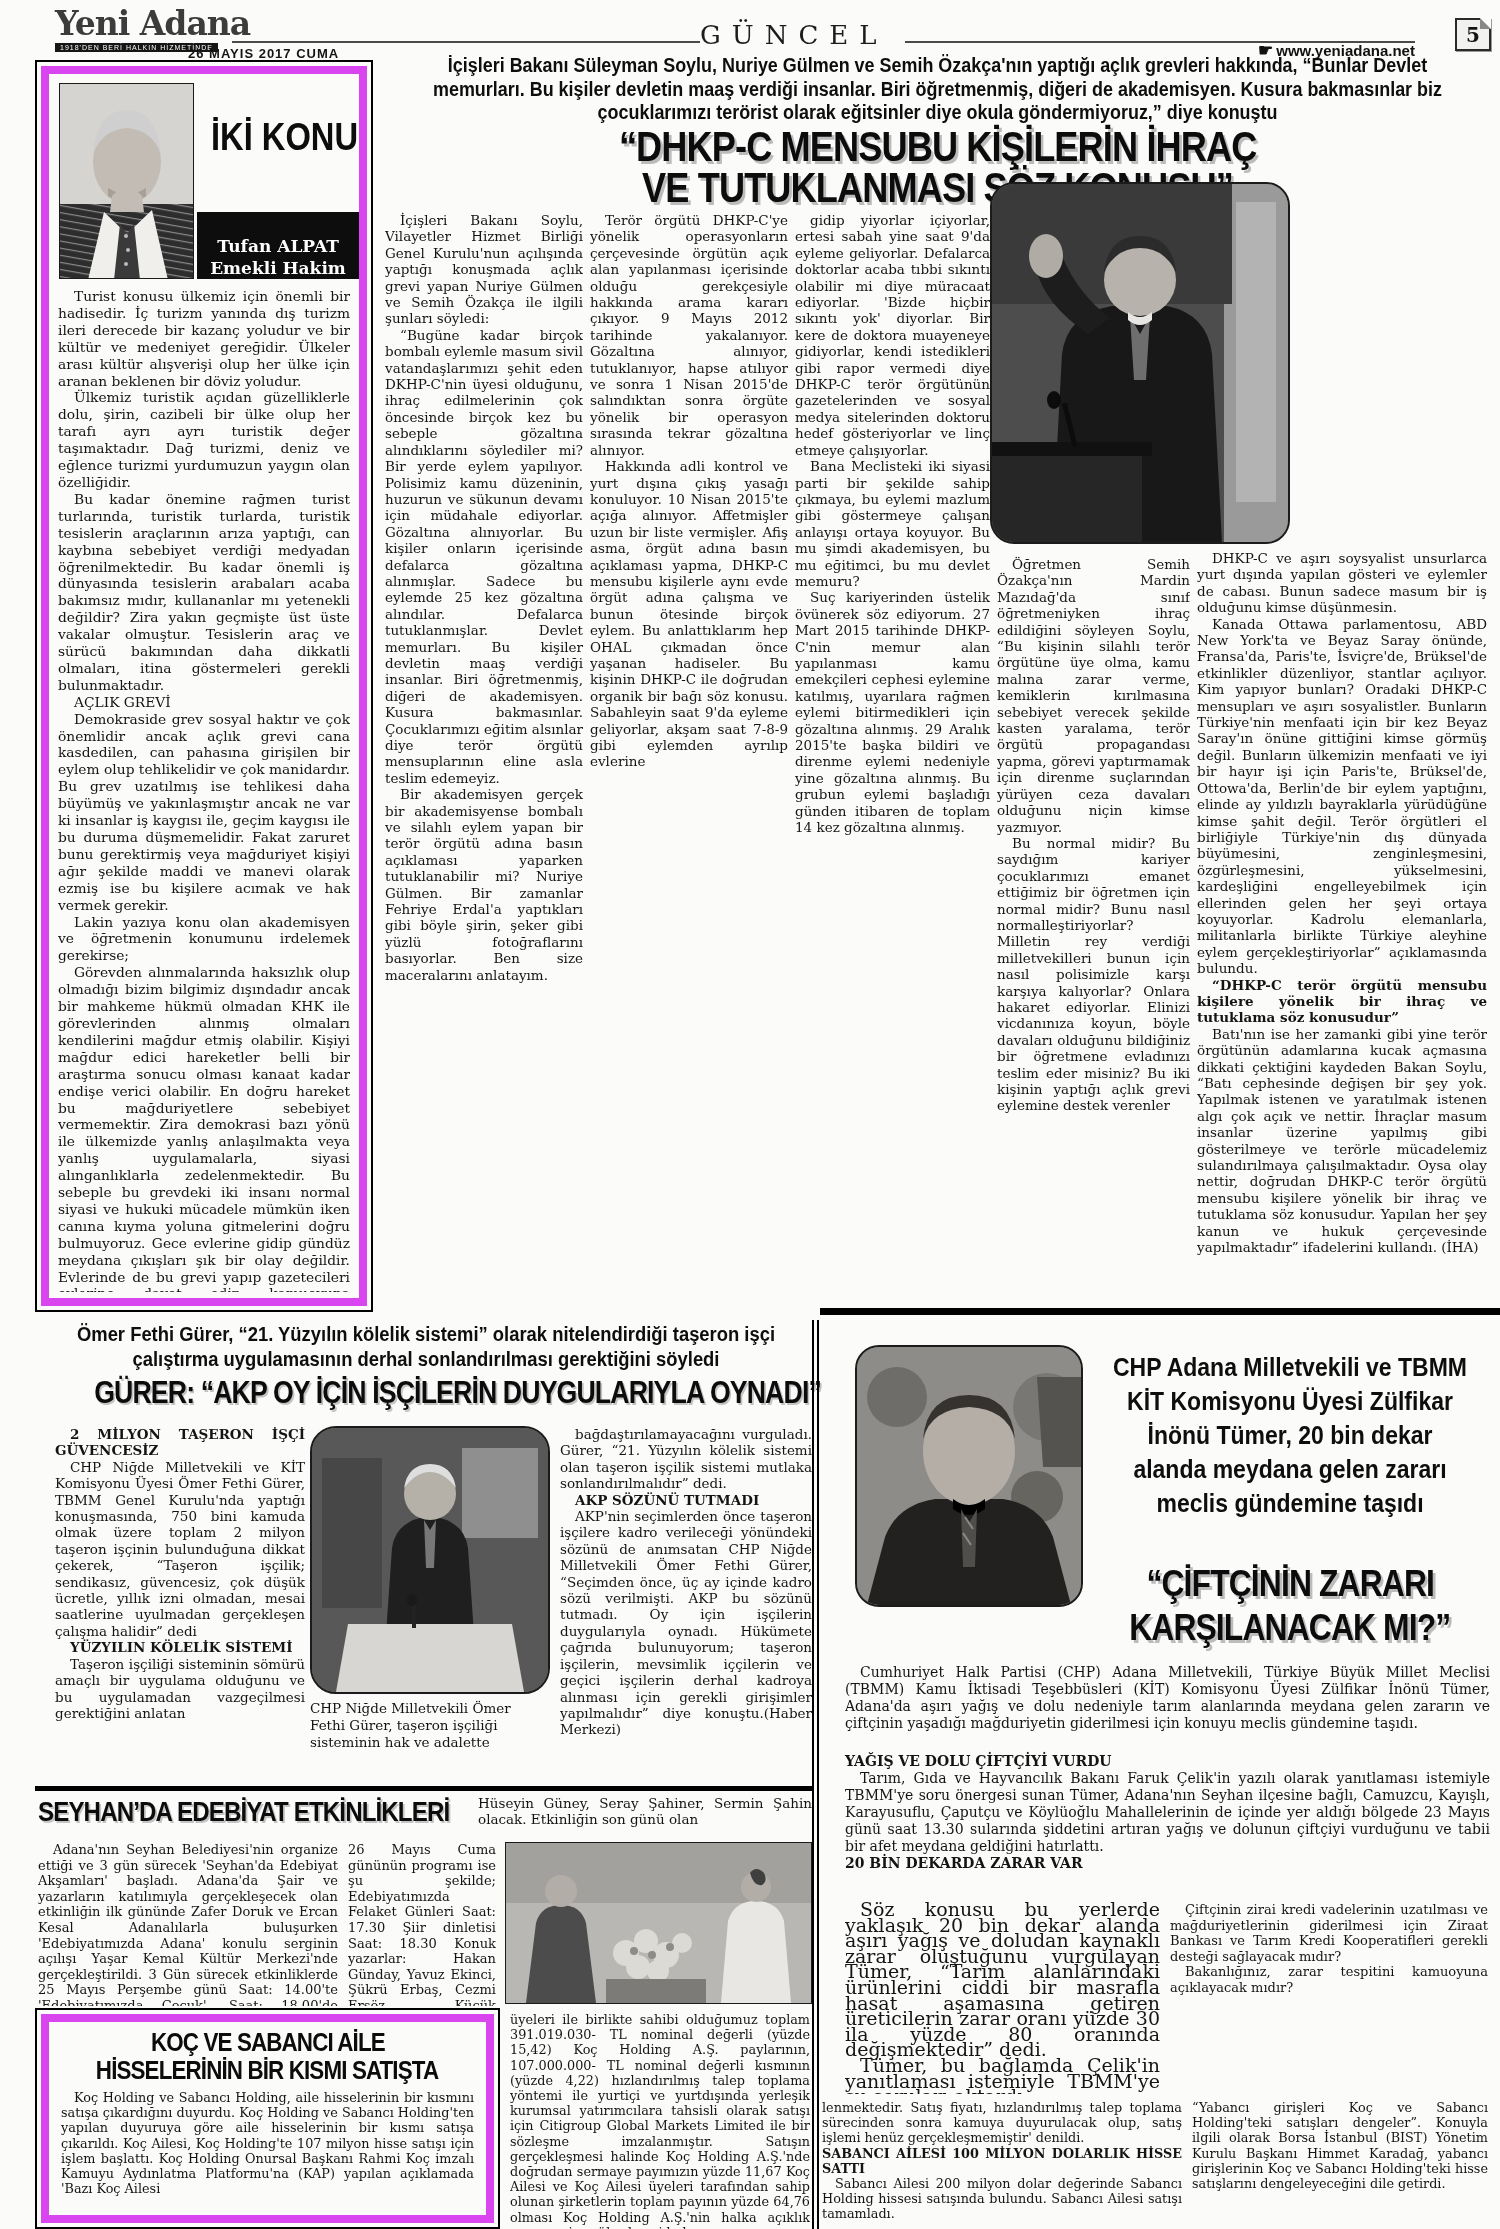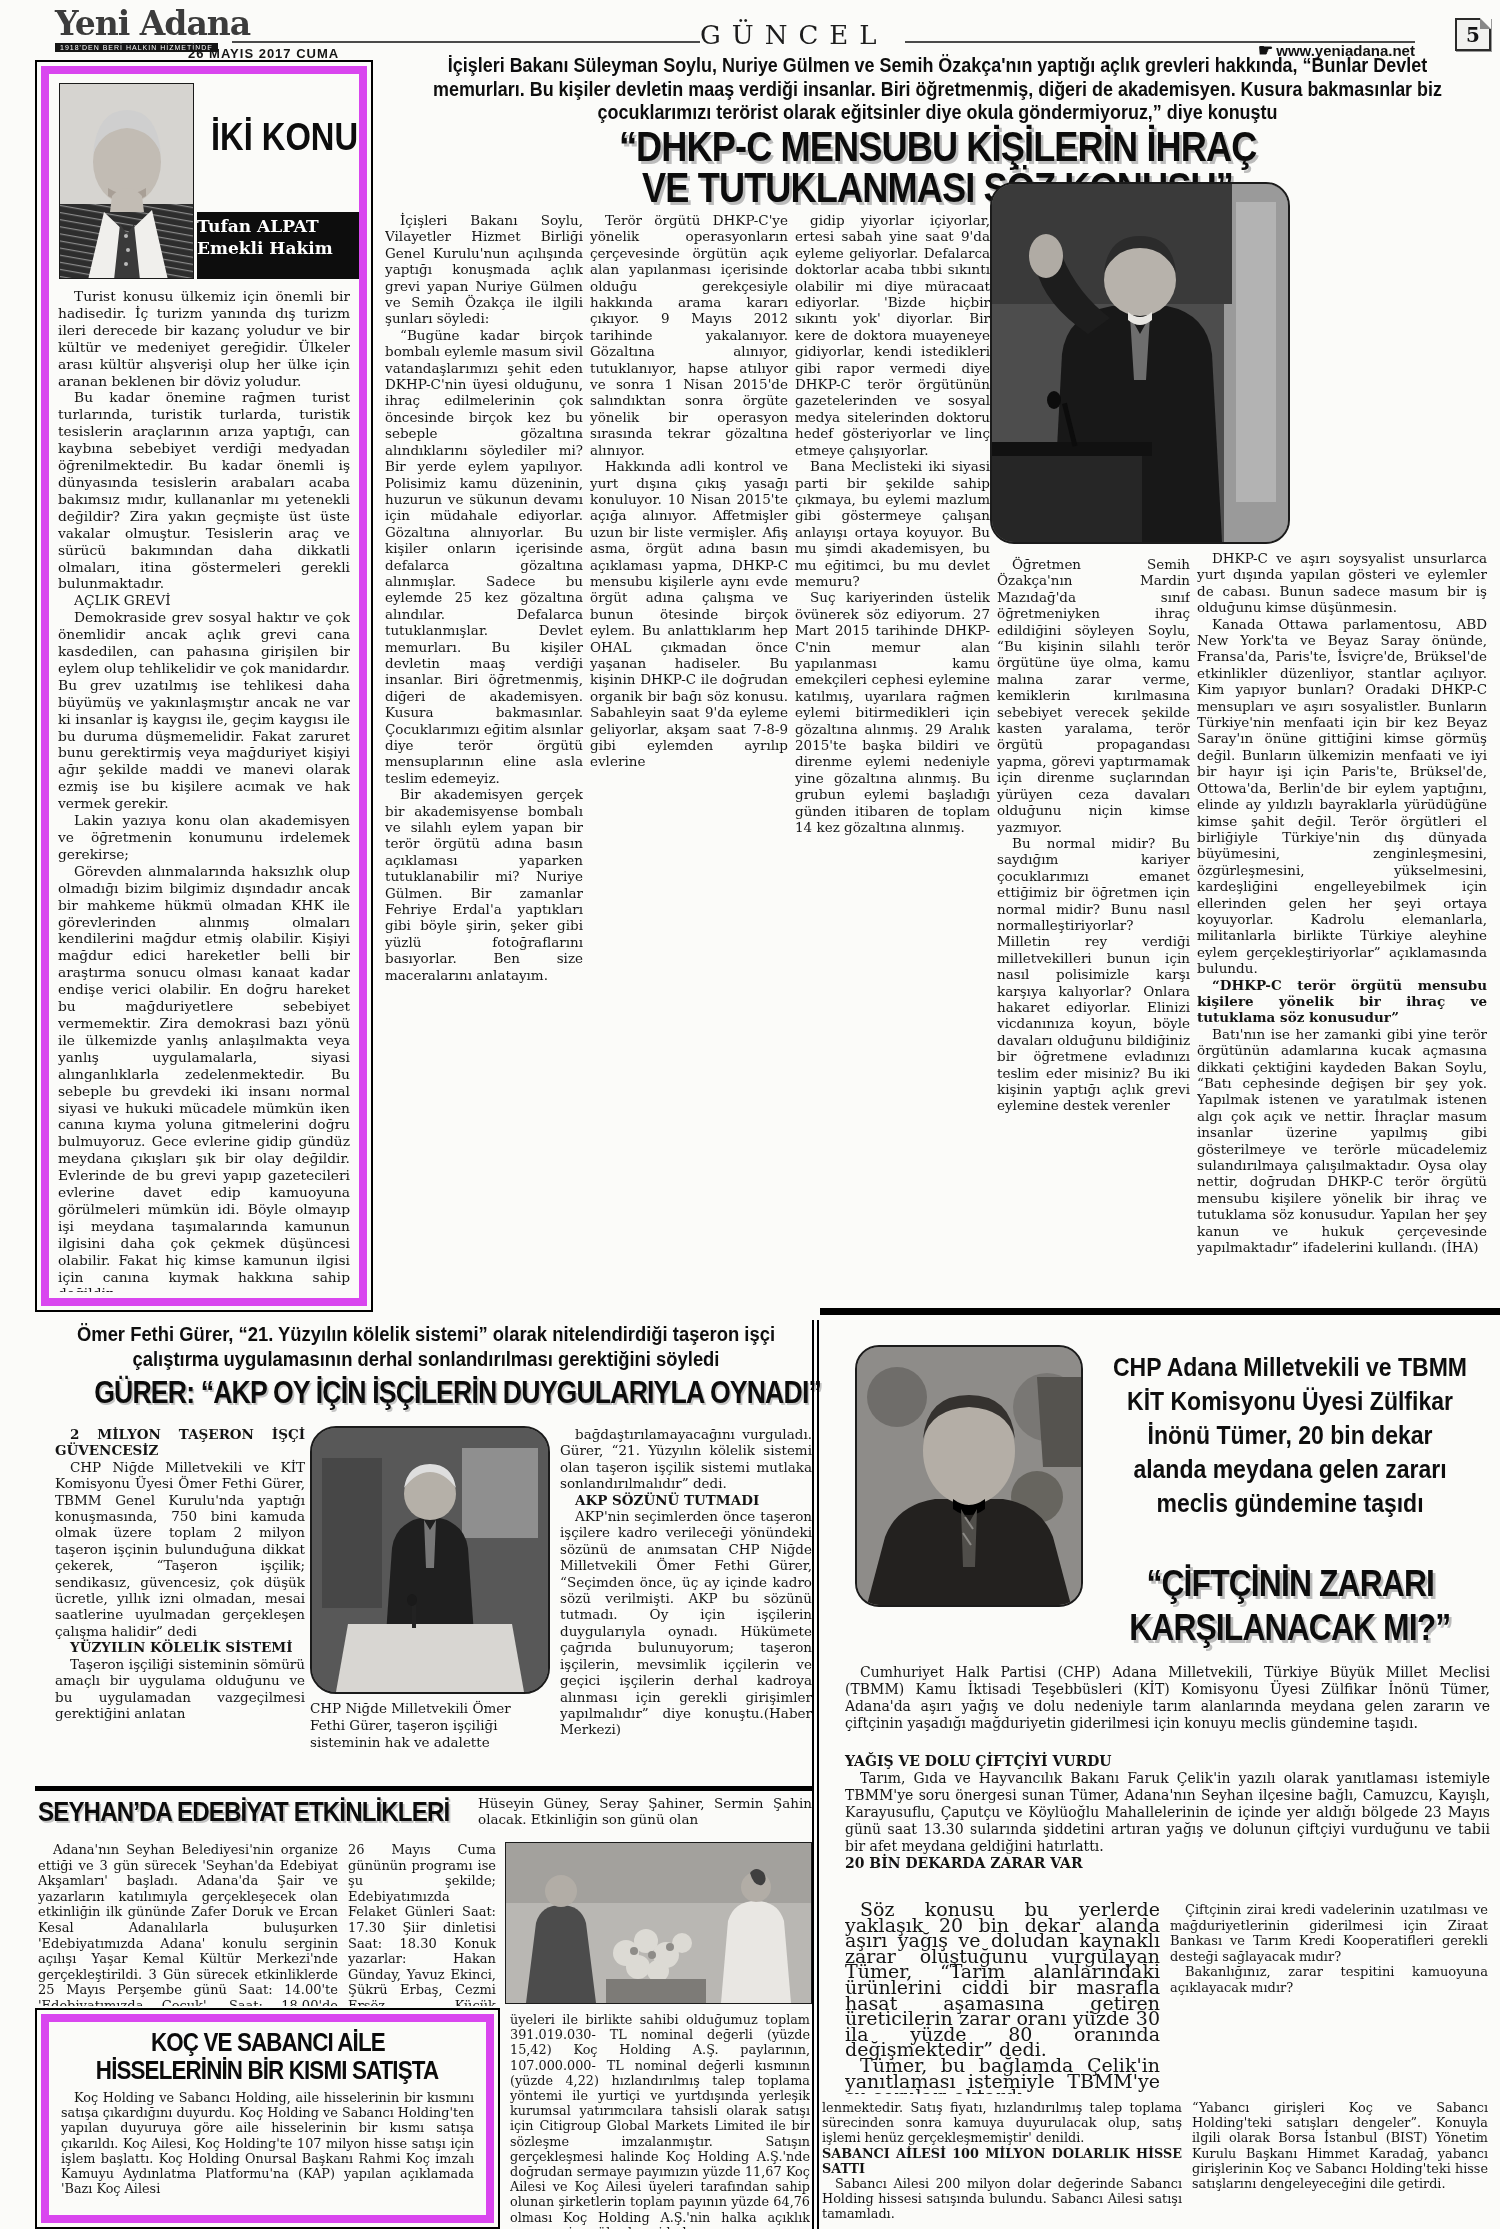--- a/index.html
+++ b/index.html
@@ -29,21 +29,21 @@
 
   
   .bodytext{font-size:13.5px;line-height:16.4px;text-align:justify}
   .bodytext p{text-indent:15px}
   .bodytext .bsub{font-weight:bold;text-indent:15px}
   .bodytext .bold-pull{font-weight:bold}
 
   .ik-body{font-size:13.8px;line-height:16.9px;text-align:justify}
   .ik-body p{text-indent:16px}
   .ik-title{font-family:"Liberation Sans",sans-serif;font-weight:900;font-size:38px;letter-spacing:0px;color:#0d0d0d}
-  .ik-band{background:#0d0d0d;color:#fff;font-weight:bold;font-size:17px;line-height:22px;padding-top:3px}
+  .ik-band{background:#0d0d0d;color:#fff;text-align:center;font-weight:bold;font-size:17px;line-height:22px;padding-top:23px}
 
   .kicker{font-family:"Liberation Sans",sans-serif;font-weight:bold;color:#0e0e0e}
   .headline{font-family:"Liberation Sans",sans-serif;font-weight:900;color:#0c0c0c;text-shadow:3px 3px 0 #bcbcbc;letter-spacing:-1px}
 
   .photo-frame{border:2px solid #1b1b1b;overflow:hidden;background:#777}
   .rounded{border-radius:24px}
   .caption{font-size:13.5px;line-height:17px}
 
   .smalltext{font-size:12.8px;line-height:15.2px;text-align:justify}
   .smalltext p{text-indent:13px}
@@ -93,20 +93,21 @@
       </div>
       <div class="abs center" style="left:150px;top:42px;width:168px">
         <span class="ik-title cond">İKİ KONU</span>
       </div>
       <div class="abs ik-band" style="left:148px;top:138px;right:0;height:67px">
         <div>Tufan ALPAT</div>
         <div>Emekli Hakim</div>
       </div>
       <div class="abs ik-body hidden-overflow" style="left:9px;top:214px;right:9px;bottom:6px">
         <p>Turist konusu ülkemiz için önemli bir hadisedir. İç turizm yanında dış turizm ileri derecede bir kazanç yoludur ve bir kültür ve medeniyet gereğidir. Ülkeler arası kültür alışverişi olup her ülke için aranan beklenen bir döviz yoludur.</p>
+        <p>Ülkemiz turistik açıdan güzelliklerle dolu, şirin, cazibeli bir ülke olup her tarafı ayrı ayrı turistik değer taşımaktadır. Dağ turizmi, deniz ve eğlence turizmi yurdumuzun yaygın olan özelliğidir.</p>
         <p>Bu kadar önemine rağmen turist turlarında, turistik turlarda, turistik tesislerin araçlarının arıza yaptığı, can kaybına sebebiyet verdiği medyadan öğrenilmektedir. Bu kadar önemli iş dünyasında tesislerin arabaları acaba bakımsız mıdır, kullananlar mı yetenekli değildir? Zira yakın geçmişte üst üste vakalar olmuştur. Tesislerin araç ve sürücü bakımından daha dikkatli olmaları, itina göstermeleri gerekli bulunmaktadır.</p>
         <p class="bsub" style="font-family:'DejaVu Serif',serif">AÇLIK GREVİ</p>
         <p>Demokraside grev sosyal haktır ve çok önemlidir ancak açlık grevi cana kasdedilen, can pahasına girişilen bir eylem olup tehlikelidir ve çok manidardır. Bu grev uzatılmış ise tehlikesi daha büyümüş ve yakınlaşmıştır ancak ne var ki insanlar iş kaygısı ile, geçim kaygısı ile bu duruma düşmemelidir. Fakat zaruret bunu gerektirmiş veya mağduriyet kişiyi ağır şekilde maddi ve manevi olarak ezmiş ise bu kişilere acımak ve hak vermek gerekir.</p>
         <p>Lakin yazıya konu olan akademisyen ve öğretmenin konumunu irdelemek gerekirse;</p>
         <p>Görevden alınmalarında haksızlık olup olmadığı bizim bilgimiz dışındadır ancak bir mahkeme hükmü olmadan KHK ile görevlerinden alınmış olmaları kendilerini mağdur etmiş olabilir. Kişiyi mağdur edici hareketler belli bir araştırma sonucu olması kanaat kadar endişe verici olabilir. En doğru hareket bu mağduriyetlere sebebiyet vermemektir. Zira demokrasi bazı yönü ile ülkemizde yanlış anlaşılmakta veya yanlış uygulamalarla, siyasi alınganlıklarla zedelenmektedir. Bu sebeple bu grevdeki iki insanı normal siyasi ve hukuki mücadele mümkün iken canına kıyma yoluna gitmelerini doğru bulmuyoruz. Gece evlerine gidip gündüz meydana çıkışları şık bir olay değildir. Evlerinde de bu grevi yapıp gazetecileri evlerine davet edip kamuoyuna görülmeleri mümkün idi. Böyle olmayıp işi meydana taşımalarında kamunun ilgisini daha çok çekmek düşüncesi olabilir. Fakat hiç kimse kamunun ilgisi için canına kıymak hakkına sahip değildir.</p>
 
       </div>
     </div>
   </div>
 

